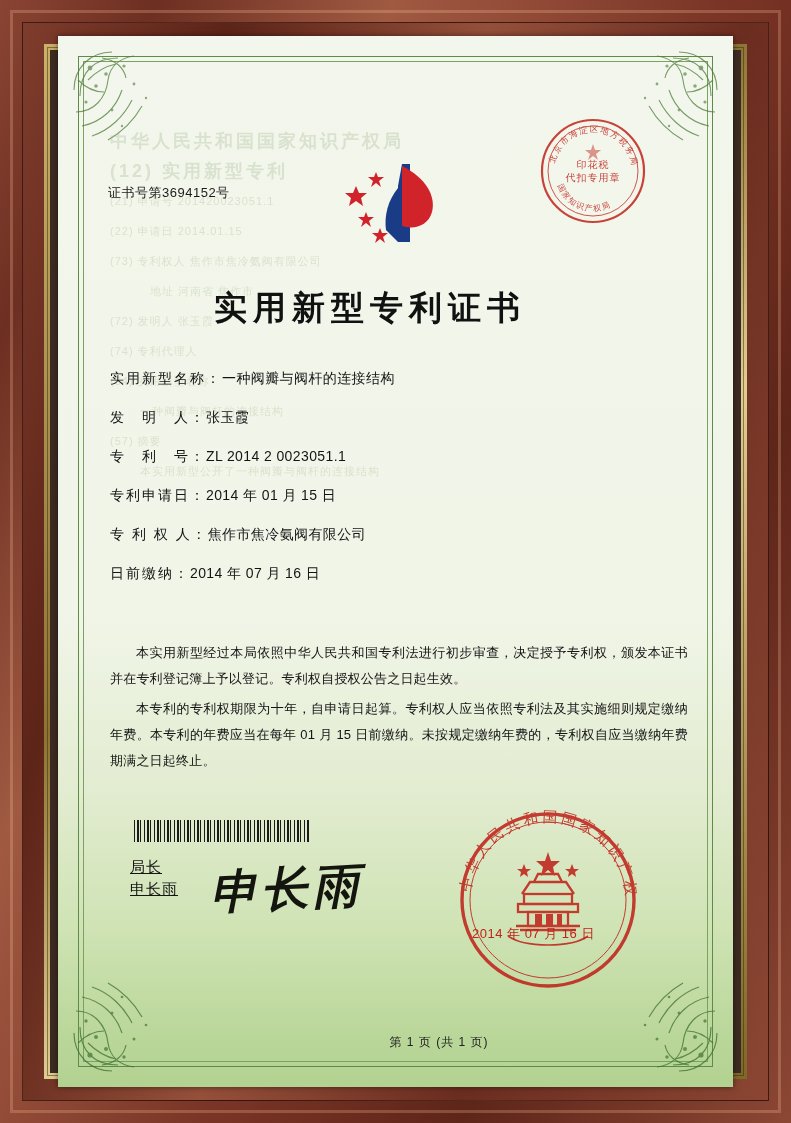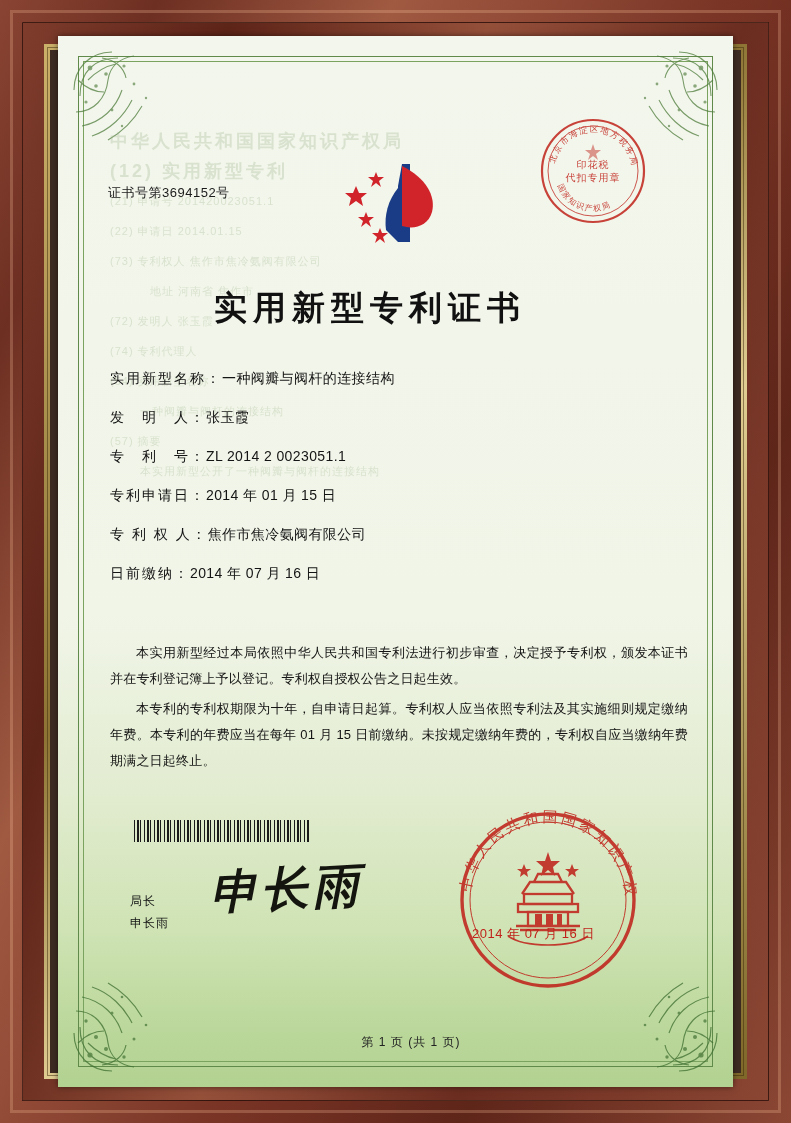--- a/index.html
+++ b/index.html
@@ -175,25 +175,26 @@
       to right,
       #1a1a1a 0px, #1a1a1a 1px, transparent 1px, transparent 3px,
       #1a1a1a 3px, #1a1a1a 5px, transparent 5px, transparent 6px,
       #1a1a1a 6px, #1a1a1a 7px, transparent 7px, transparent 10px
     );
   }
 
   
   .sig-label {
     position: absolute;
-    left: 72px; top: 854px;
-    font-size: 12px;
+    left: 72px; top: 820px;
+    font-size: 15px;
     color: #141414;
     line-height: 22px;
     letter-spacing: 1px;
+    text-decoration: underline;
   }
   .sig-script {
     position: absolute;
     left: 152px; top: 822px;
     font-family: "DejaVu Serif", serif;
     font-size: 47px;
     font-weight: bold;
     font-style: italic;
     color: #15150f;
     letter-spacing: 4px;
@@ -220,20 +221,21 @@
   }
 
   .page-foot {
     position: absolute;
     left: 0; bottom: 36px;
     width: 706px;
     text-align: center;
     font-size: 12px;
     color: #222;
     letter-spacing: 1px;
+    padding-left: 28px;
   }
 </style>
 </head>
 <body>
 
 <div class="frame-outer">
   <div class="frame-bevel-light"></div>
   <div class="frame-inner-wood"></div>
   <div class="frame-gold">
     <div class="frame-gold-in"></div>

